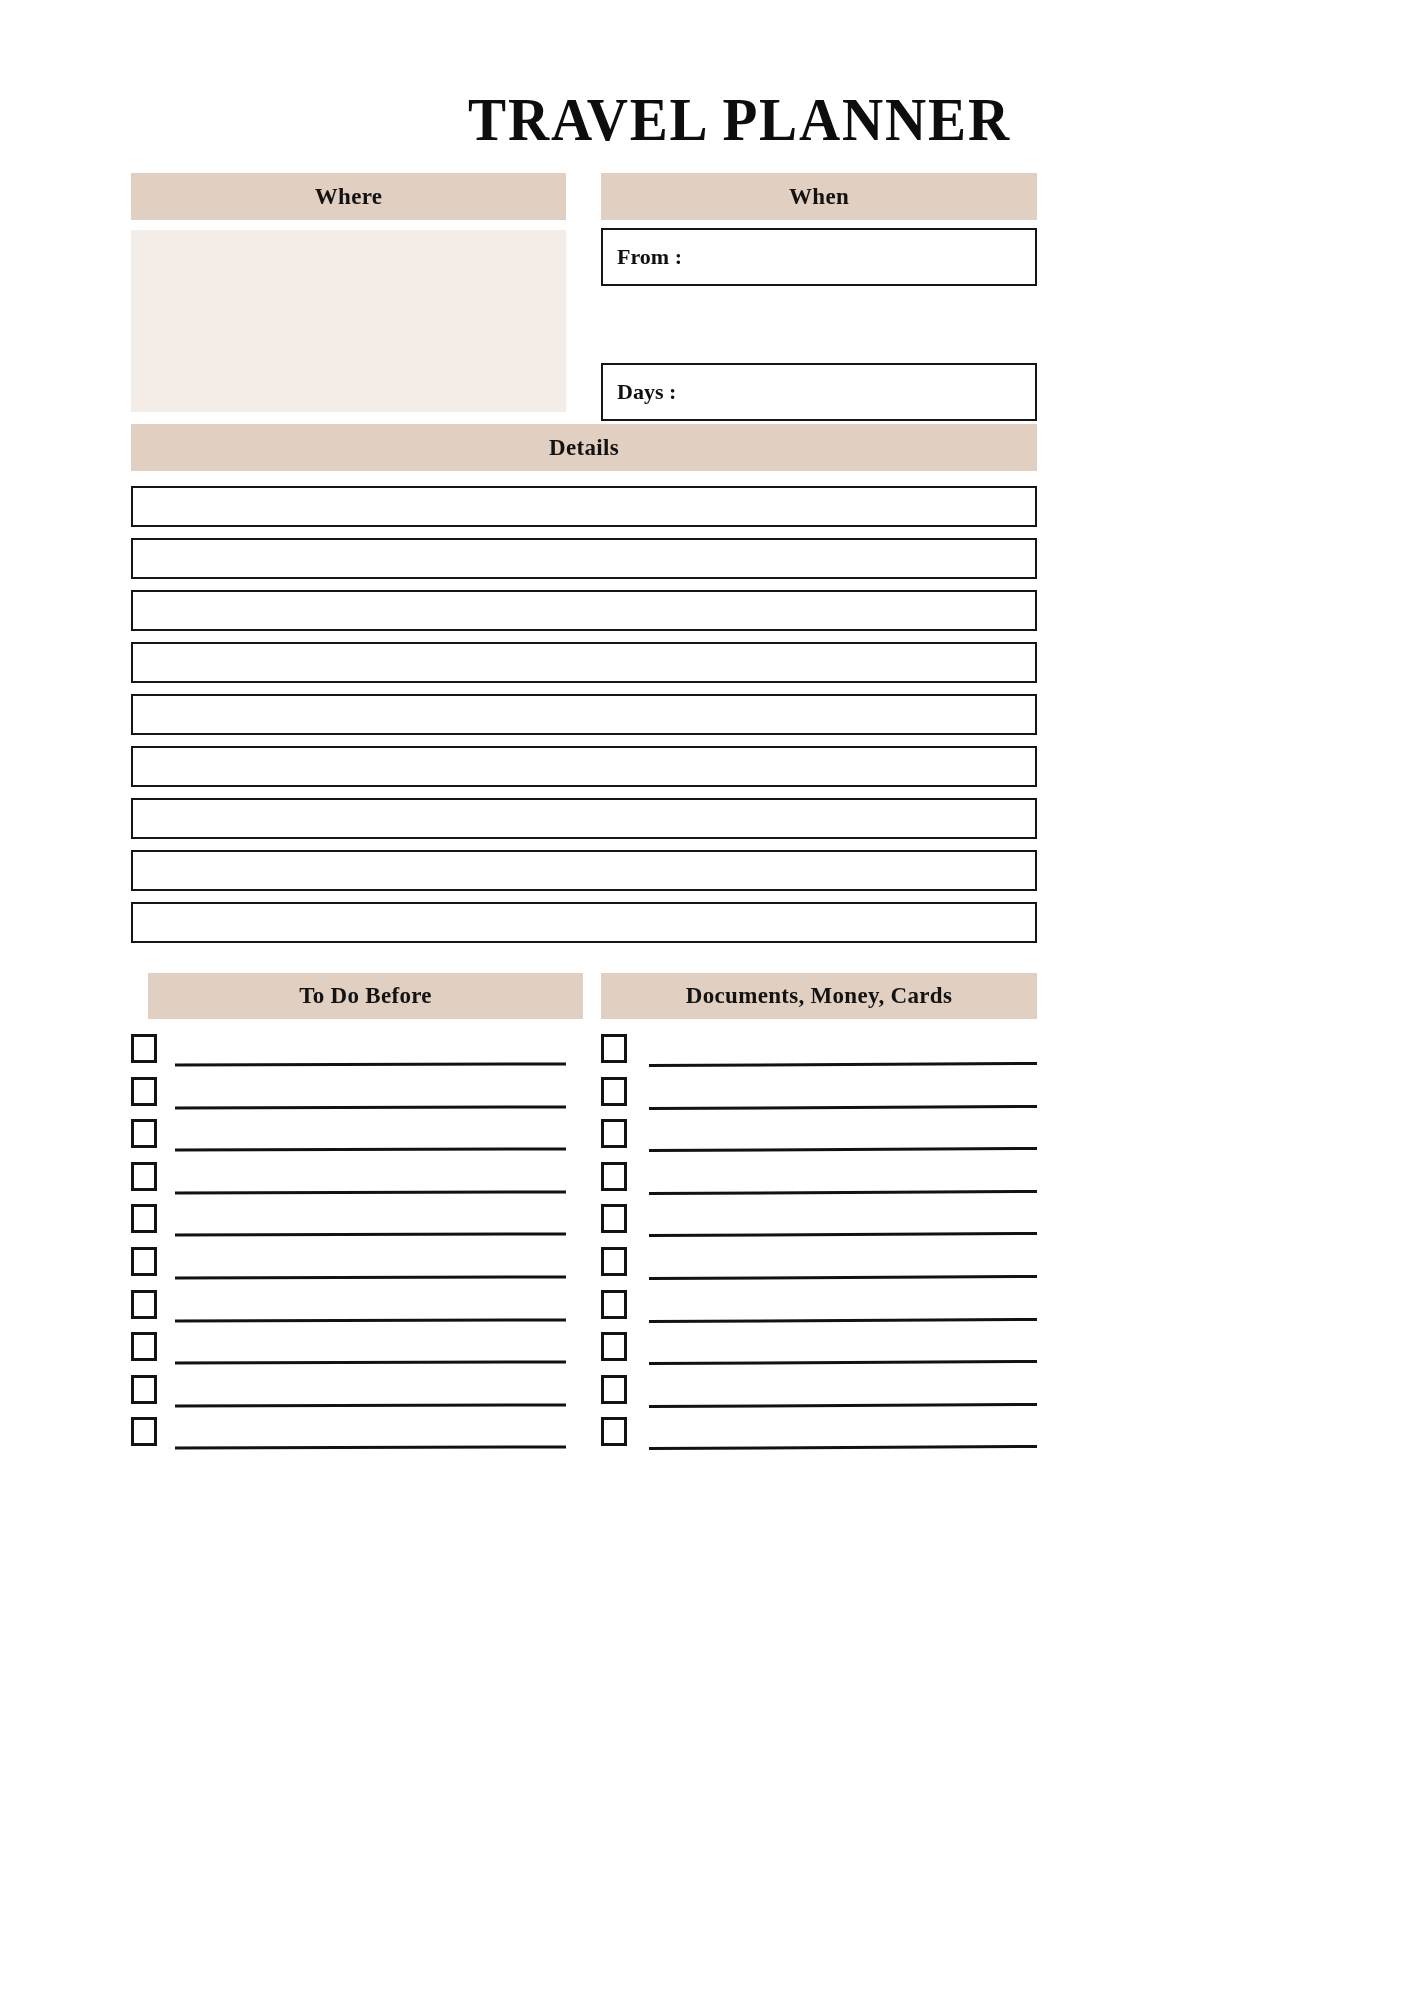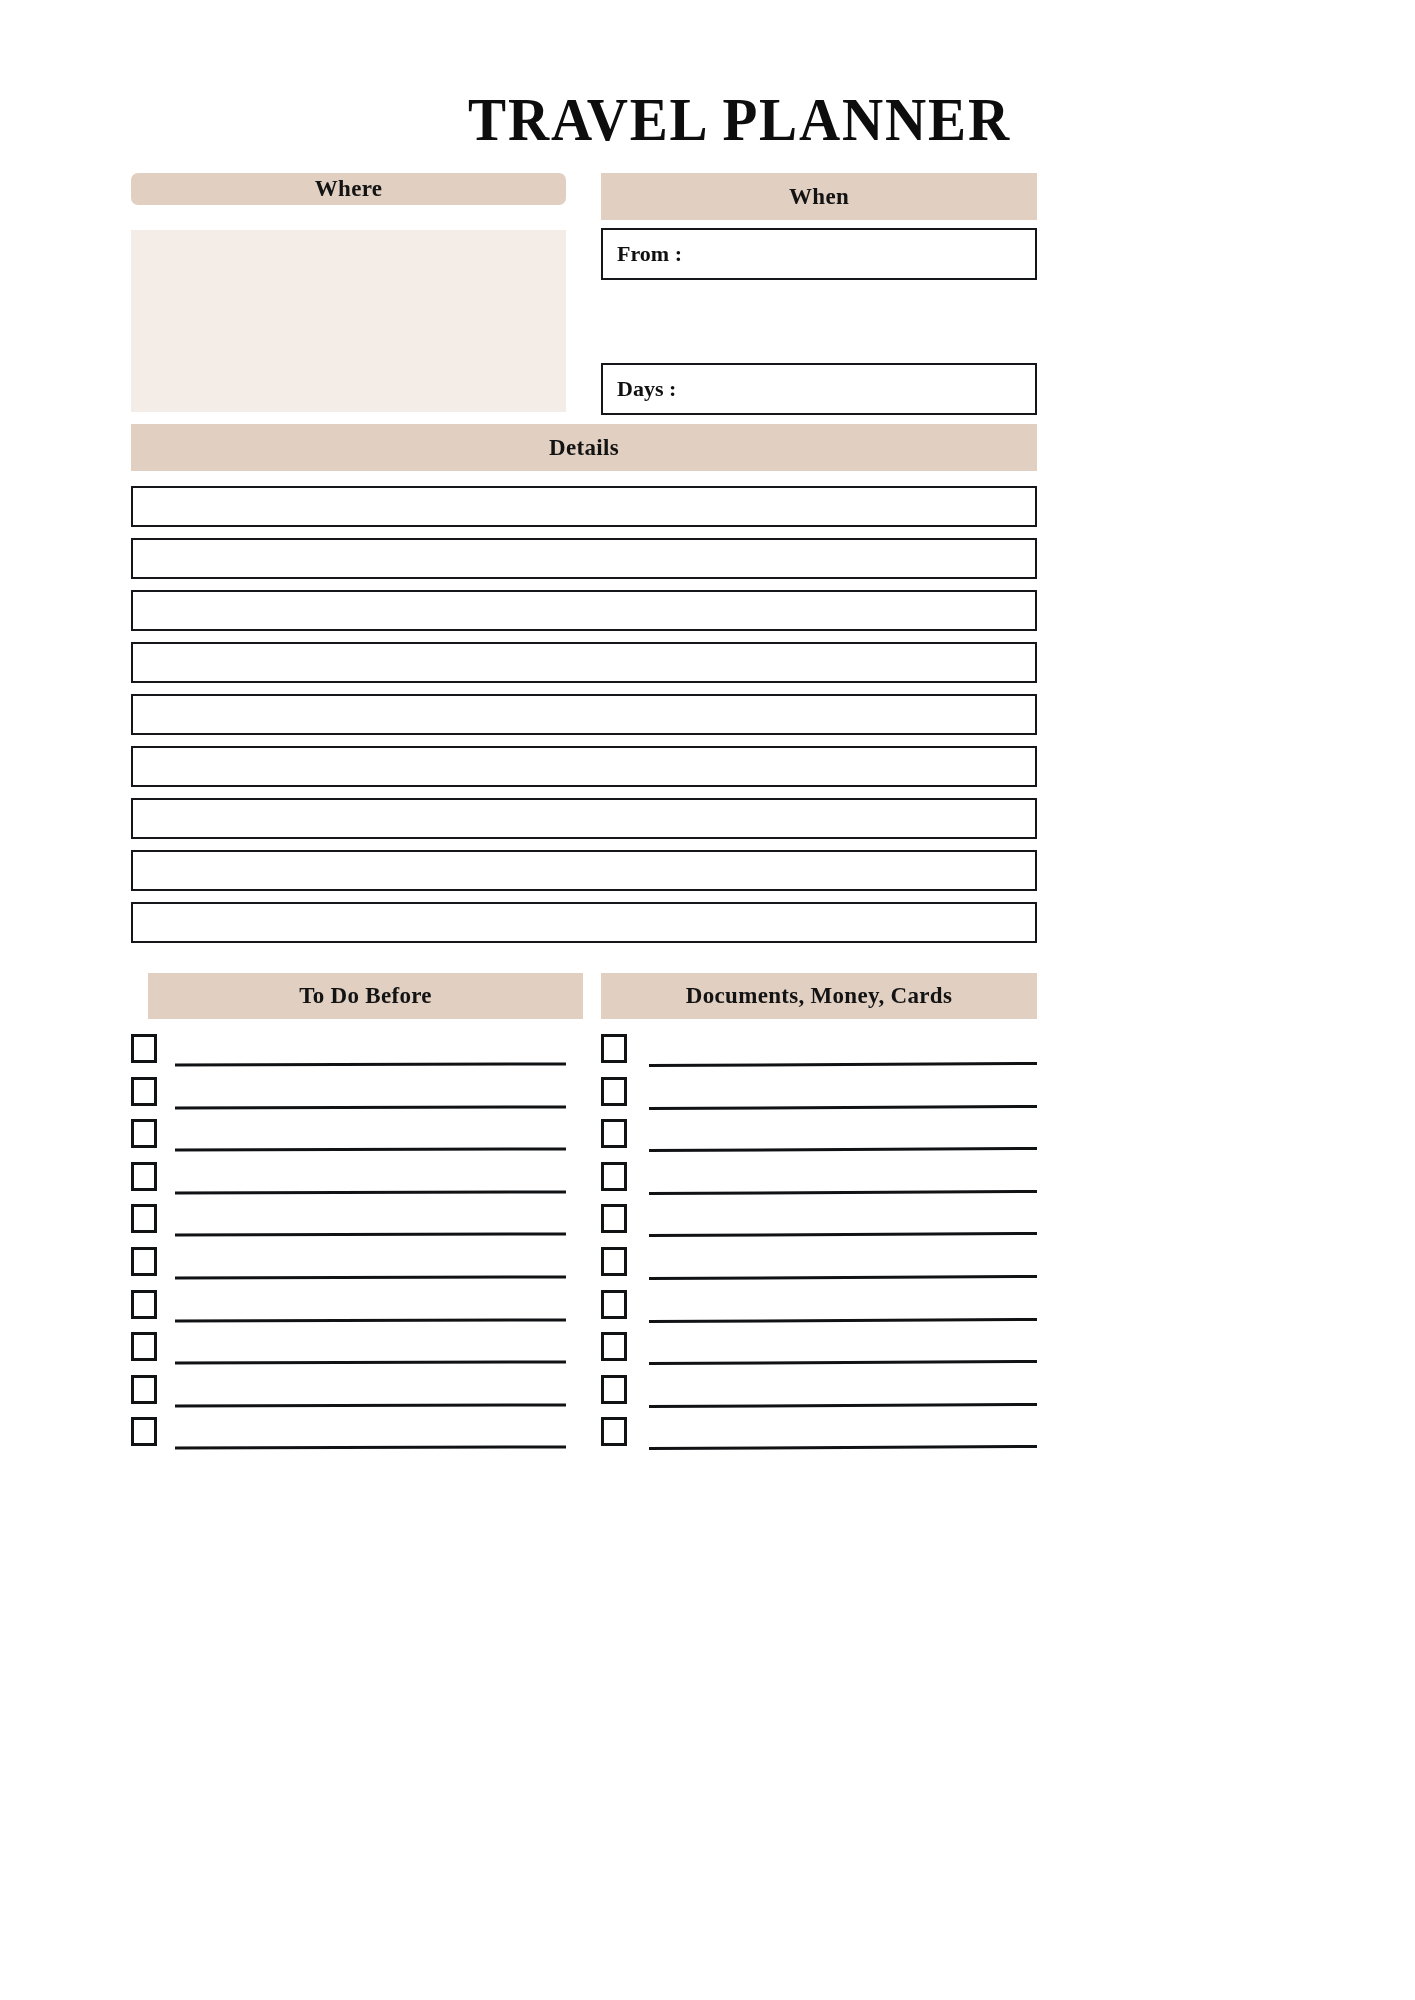--- a/index.html
+++ b/index.html
@@ -53,22 +53,21 @@
     color: #131313;
     letter-spacing: 0.3px;
     font-family: "Liberation Serif", "DejaVu Serif", serif;
   }
 
   
   .bar-where {
     left: 99px;
     top: 173px;
     width: 435px;
-    height: 32px;
-    border-radius: 7px;
+    height: 47px;
   }
   .where-box {
     position: absolute;
     left: 99px;
     top: 230px;
     width: 435px;
     height: 182px;
     background: #f4ede7;
   }
 
@@ -77,21 +76,21 @@
     left: 569px;
     top: 173px;
     width: 436px;
     height: 47px;
     justify-content: center;
   }
   .when-field {
     position: absolute;
     left: 569px;
     width: 436px;
-    height: 52px;
+    height: 58px;
     border: 2px solid #15161a;
     background: #ffffff;
     box-sizing: border-box;
     display: flex;
     align-items: center;
   }
   .when-field .fld-label {
     font-size: 22px;
     font-weight: 700;
     padding-left: 14px;

